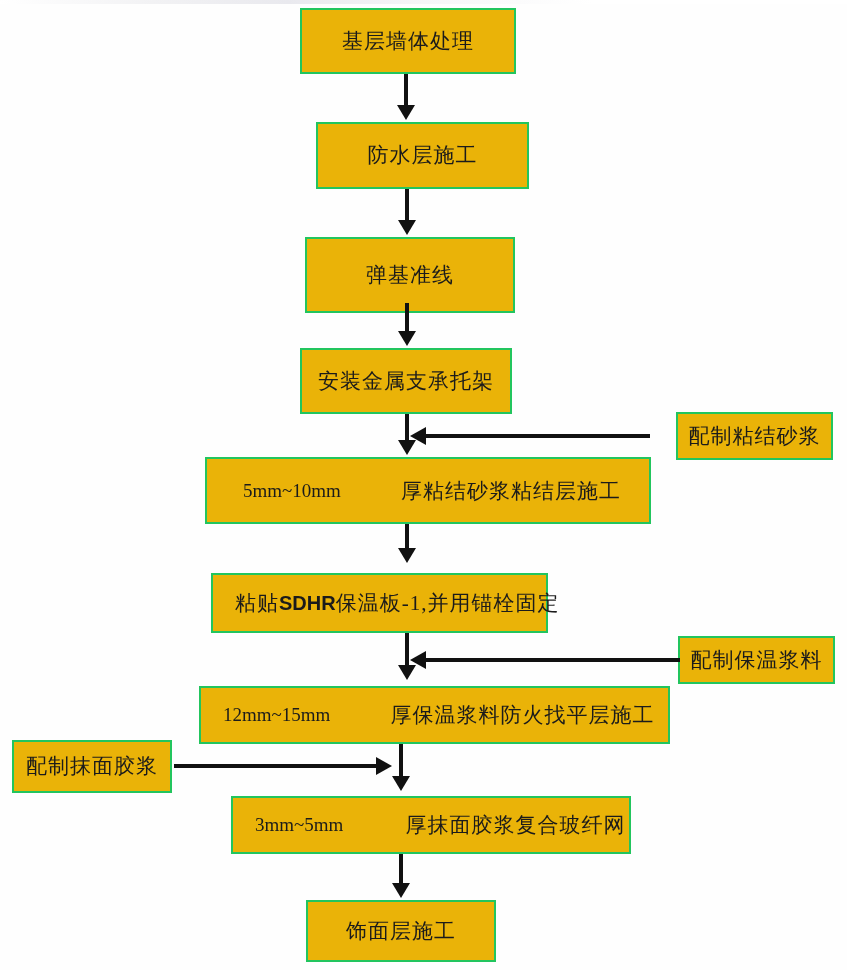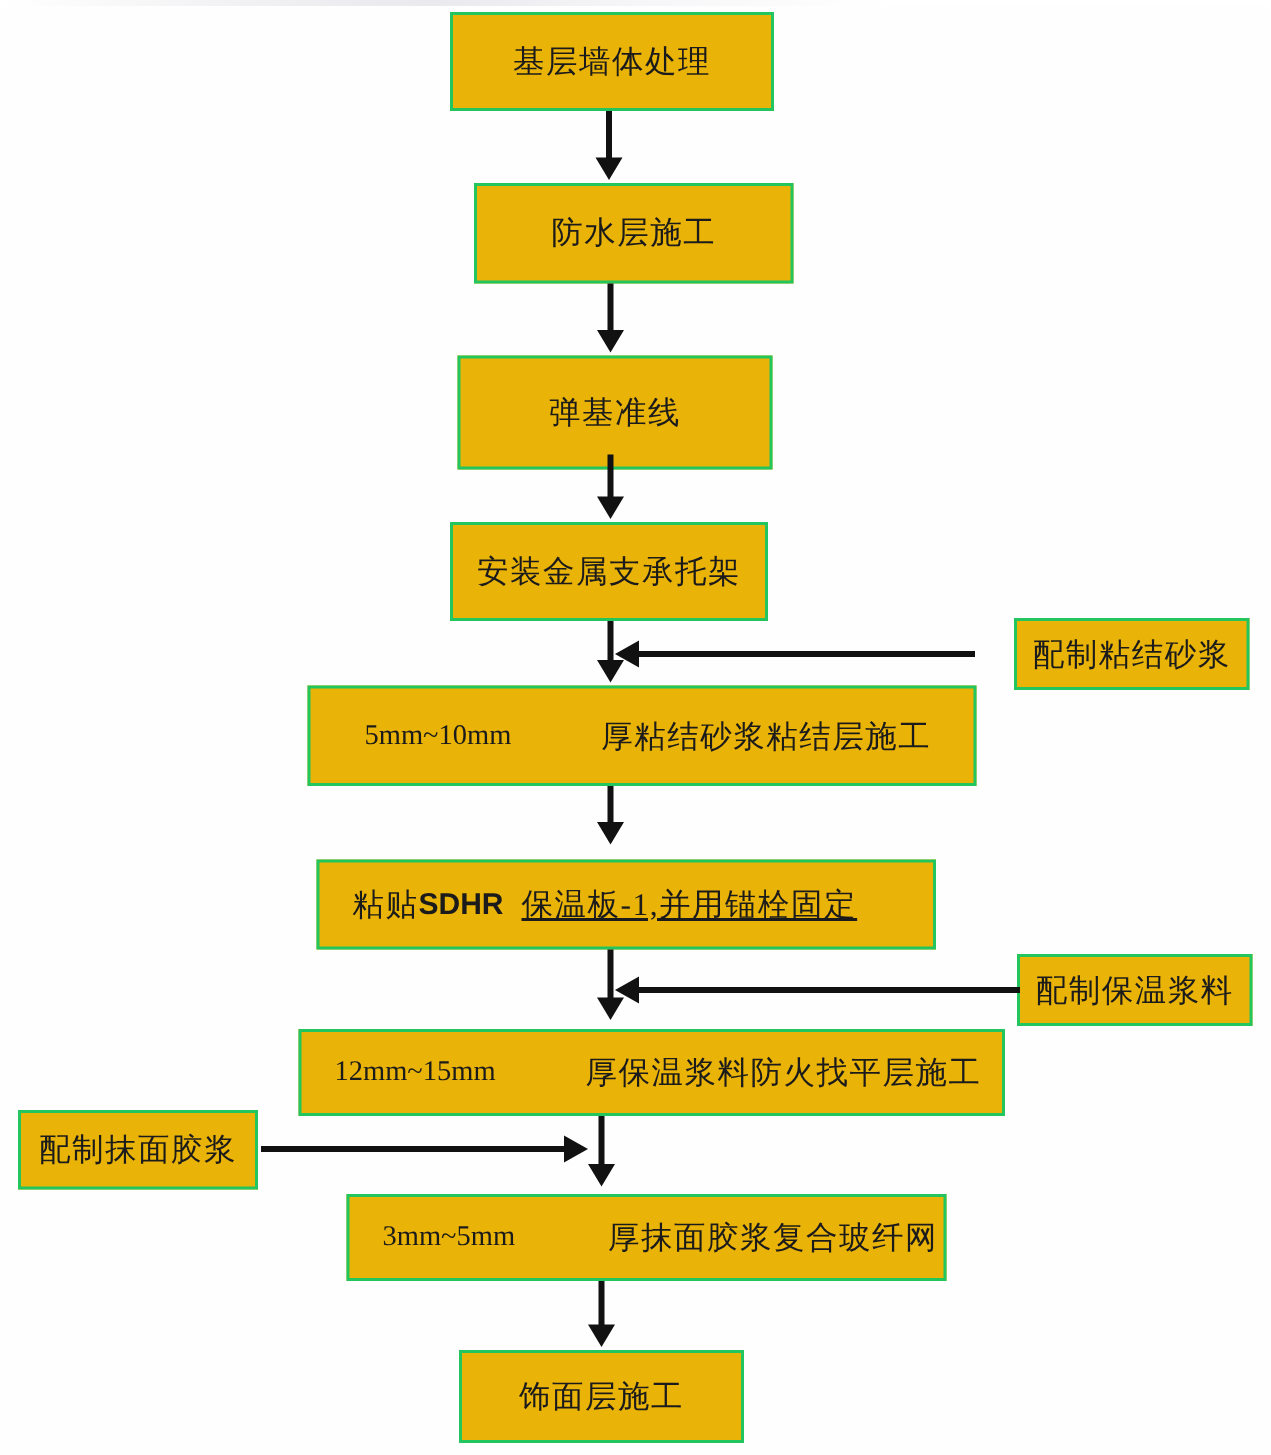--- a/index.html
+++ b/index.html
@@ -110,24 +110,24 @@
 
   <div class="node center" style="left:300px; top:348px; width:212px; height:66px;">
     <span class="lbl">安装金属支承托架</span>
   </div>
 
   <div class="node split" style="left:186px; top:457px; width:446px; height:67px; padding-left:36px;">
     <span class="spec">5mm~10mm</span>
     <span class="desc" style="margin-left:60px;">厚粘结砂浆粘结层施工</span>
   </div>
 
-  <div class="node mixed" style="left:211px; top:573px; width:413px; height:60px; padding-left:22px;">
+  <div class="node mixed" style="left:211px; top:573px; width:337px; height:60px; padding-left:22px;">
     <span class="lbl">粘贴</span>
     <span class="latin">SDHR</span>
-    <span class="lbl" style="margin-left:12px;text-decoration:underline;">保温板-1,并用锚栓固定</span>
+    <span class="lbl" style="">保温板-1,并用锚栓固定</span>
   </div>
 
   <div class="node split" style="left:180px; top:686px; width:471px; height:58px; padding-left:22px;">
     <span class="spec">12mm~15mm</span>
     <span class="desc" style="margin-left:60px;">厚保温浆料防火找平层施工</span>
   </div>
 
   <div class="node split" style="left:212px; top:796px; width:400px; height:58px; padding-left:22px;">
     <span class="spec">3mm~5mm</span>
     <span class="desc" style="margin-left:62px;">厚抹面胶浆复合玻纤网</span>

